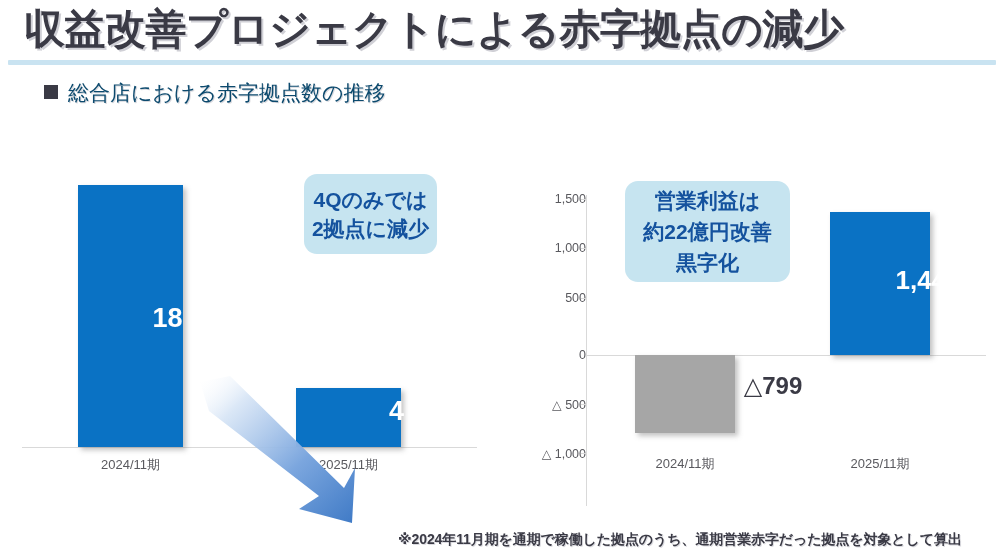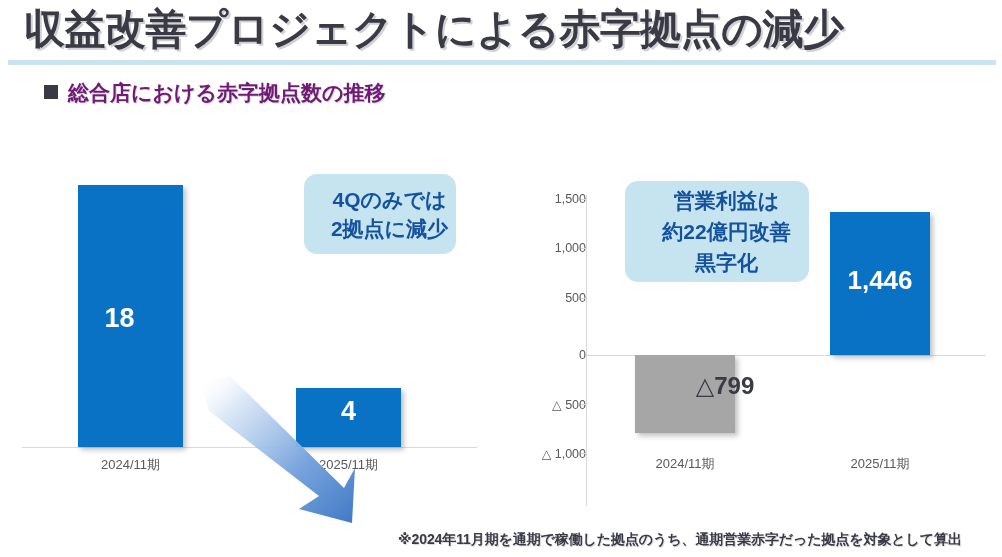--- a/index.html
+++ b/index.html
@@ -17,47 +17,48 @@
     letter-spacing:-0.5px;line-height:54px;white-space:nowrap;
     text-shadow:2px 2px 0 rgba(170,170,180,0.55);
   }
   .title-rule{
     position:absolute;left:8px;top:60px;width:988px;height:5px;
     background:#c9e3f1;border-radius:1px;
   }
 
   
   .sec-head{
-    position:absolute;font-weight:bold;color:#701a75;
+    position:absolute;font-weight:normal;color:#0c4a6e;
     text-shadow:1px 1px 0 rgba(180,180,190,0.5);
   }
   #sec-head-left{left:44px;top:79px;font-size:21px;white-space:nowrap;}
   #sec-head-right{left:560px;top:79px;width:430px;font-size:21px;text-align:center;line-height:27px;}
   #sec-head-right .ln2{display:block;padding-left:26px;}
   .sqmark{display:inline-block;width:14px;height:14px;background:#3a3a45;margin-right:10px;vertical-align:1px;}
 
   
   .bar{position:absolute;box-shadow:3px 3px 5px rgba(120,120,120,0.45);}
   .bar-blue{background:#0a72c4;}
   .bar-gray{background:#a6a6a6;}
   .bar-val{
     position:absolute;text-align:center;font-weight:bold;
     font-family:"Liberation Sans","DejaVu Sans",sans-serif;
+    margin-left:48px;
   }
   .axis-line{position:absolute;background:#d9d9d9;}
   .cat-label{
     position:absolute;text-align:center;font-size:13px;color:#59595e;
     font-family:"Liberation Sans","DejaVu Sans",sans-serif;
   }
 
   
   .callout{
     position:absolute;background:#c6e4f0;border-radius:13px;
     color:#14529e;font-weight:bold;text-align:center;
-    display:flex;flex-direction:column;align-items:center;justify-content:center;padding-left:19px;
+    display:flex;flex-direction:column;align-items:center;justify-content:center;
   }
   #callout-left{left:304px;top:174px;width:133px;height:80px;font-size:21px;line-height:29px;}
   #callout-right{left:625px;top:181px;width:165px;height:101px;font-size:21px;line-height:31px;}
 
   
   #chart-left{position:absolute;left:0;top:140px;width:500px;height:340px;}
   #axis-left{left:22px;top:307px;width:455px;height:1px;}
   #bar-18{left:78px;top:45px;width:105px;height:262px;}
   #bar-4{left:296px;top:248px;width:105px;height:59px;}
   #val-18{left:78px;top:163px;width:83px;font-size:27px;color:#ffffff;}

